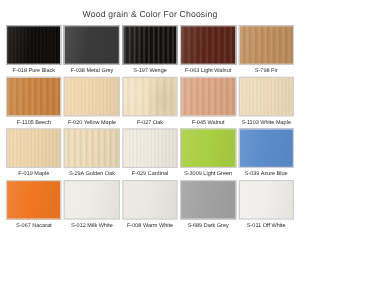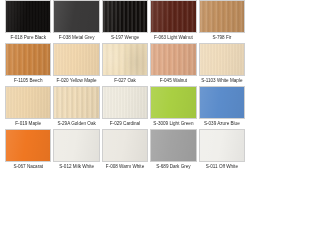--- a/index.html
+++ b/index.html
@@ -111,20 +111,21 @@
     inset: 0;
     background-image: linear-gradient(100deg, rgba(255,255,255,0.10), rgba(255,255,255,0) 45%, rgba(0,0,0,0.05));
     pointer-events: none;
   }
 </style>
 </head>
 <body>
 
 <div id="sheet">
 
+  <div id="title">Wood grain &amp; Color For Choosing</div>
 
   <div class="grid" id="grid">
       <div class="row">
         <div class="cell">
           <div class="swatch" style="background: rgb(14, 12, 11);">
             <div class="grainwrap grain-vfine"></div>
             <div class="sheen"></div>
           </div>
           <div class="label">F-018 Pure Black</div>
         </div>

